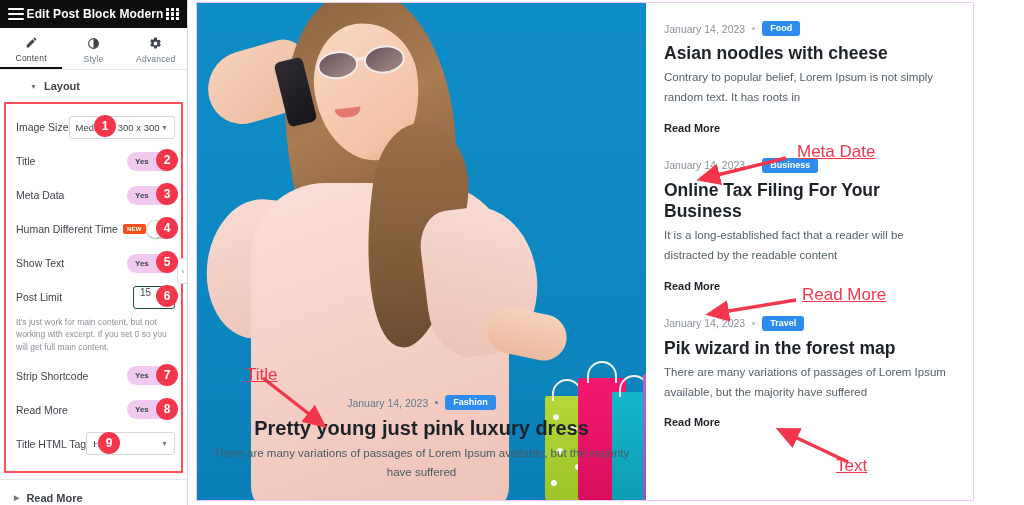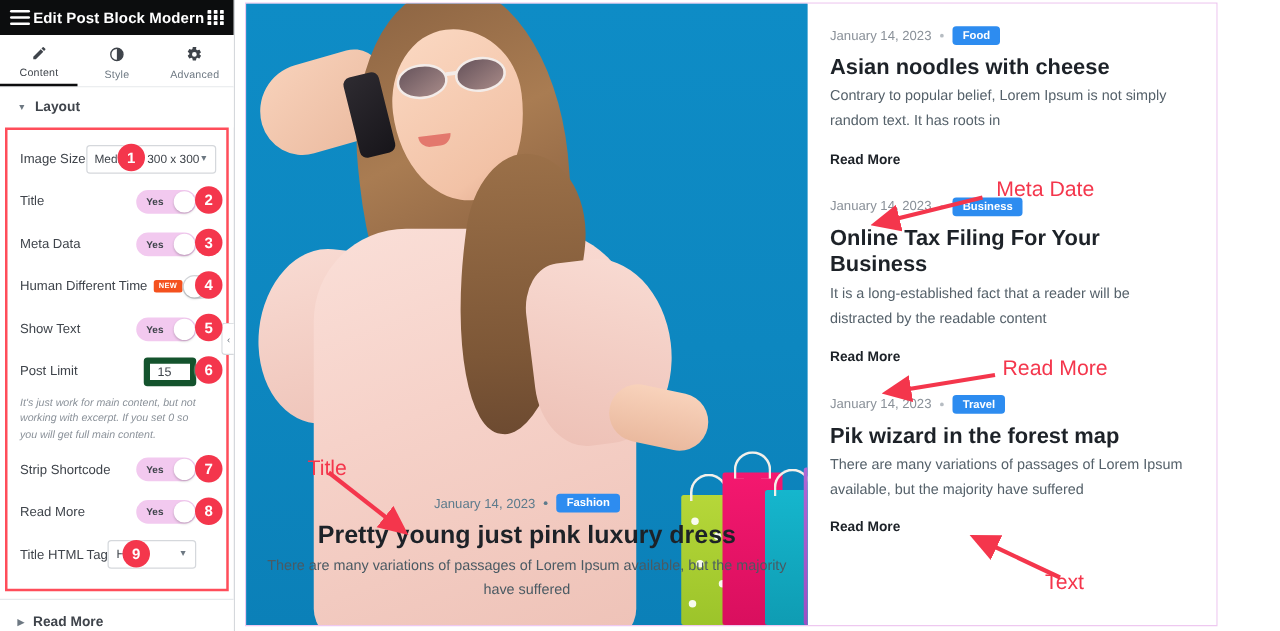--- a/index.html
+++ b/index.html
@@ -39,29 +39,29 @@
     flex: 1; display: flex; flex-direction: column; align-items: center; justify-content: center;
     gap: 4px; cursor: pointer; position: relative; padding-top: 4px;
   }
   .tab .tab-label { font-size: 8.5px; color: #6d7882; letter-spacing: .2px; }
   .tab.active { border-bottom: 2px solid #0c0d0e; }
   .tab.active .tab-label { color: #3f444b; }
   .tab-icon { color: #3f444b; display: flex; align-items: center; justify-content: center; height: 13px; }
 
   .section-head {
     display: flex; align-items: center; gap: 7px;
-    padding: 10px 14px; font-size: 11px; color: #3f444b; font-weight: bold;
+    padding: 10px 30px; font-size: 11px; color: #3f444b; font-weight: bold;
     cursor: pointer; background: #fff;
   }
   .caret { font-size: 7px; color: #6d7882; line-height: 1; }
 
   .layout-box {
     border: 2px solid #ff4d5a;
     margin: 0 4px 0 4px;
-    padding: 10px 24px 14px 10px;
+    padding: 10px 6px 14px 10px;
     background: #fff;
     position: relative;
   }
   .row {
     display: flex; align-items: center; justify-content: space-between;
     min-height: 26px; margin-bottom: 8px; position: relative;
   }
   .row-label {
     font-size: 10.5px; color: #3f444b; display: flex; align-items: center; gap: 5px;
     white-space: nowrap;
@@ -82,43 +82,43 @@
 
   .select {
     width: 108px; height: 23px; border: 1px solid #d5d8dc; border-radius: 3px;
     background: #fff; font-size: 9.5px; color: #3f444b;
     display: flex; align-items: center; padding: 0 6px; cursor: pointer;
   }
   .select .sel-val { flex: 1; white-space: nowrap; overflow: hidden; }
   .select .sel-caret { font-size: 7px; color: #6d7882; }
 
   .num-input {
-    width: 42px; height: 23px; border: 5px solid #14532d; border-radius: 3px;
+    width: 42px; height: 23px; border: 1px solid #14532d; border-radius: 3px;
     background: #fff; font-size: 10px; color: #3f444b;
-    display: flex; align-items: flex-end; padding: 0 6px;
+    display: flex; align-items: flex-start; padding: 0 6px;
   }
 
   .switch {
     width: 48px; height: 19px; border-radius: 10px; position: relative;
     display: flex; align-items: center; cursor: pointer;
   }
   .switch.on  { background: #f2c9ef; justify-content: flex-start; }
   .switch.off { background: #d5d8dc; justify-content: flex-end; }
   .switch .sw-text { font-size: 8px; font-weight: bold; padding: 0 8px; }
   .switch.on .sw-text { color: #3f444b; }
   .switch.off .sw-text { color: #8a9199; }
   .switch .knob {
     width: 17px; height: 17px; border-radius: 50%; background: #fff;
     position: absolute; top: 1px; box-shadow: 0 1px 2px rgba(0,0,0,.22);
   }
   .switch.on .knob  { right: 1px; }
   .switch.off .knob { left: 1px; }
 
   .help-text {
-    font-size: 8.5px; color: #8a9199; font-style: italic;
+    font-size: 8.5px; color: #8a9199; 
     line-height: 1.45; margin: -2px 0 10px 0; max-width: 196px;
   }
 
   .accordion-item {
     display: flex; align-items: center; gap: 7px;
     padding: 12px 14px; font-size: 11px; color: #3f444b; font-weight: bold;
     border-bottom: 1px solid #e6e9ec; cursor: pointer; background: #fff;
   }
   .accordion-item .caret-right { font-size: 7px; color: #6d7882; }
   .accordion-list { margin-top: 6px; border-top: 1px solid #e6e9ec; }
@@ -240,21 +240,21 @@
   .post .meta-dot { background: #b6bcc2; }
   .post-title {
     font-size: 17.5px; font-weight: bold; color: #1d2228; line-height: 1.22; margin-bottom: 3px;
   }
   .post-text { font-size: 11.5px; color: #55616a; line-height: 1.75; }
   .read-more {
     font-size: 11px; font-weight: bold; color: #1d2228; margin-top: 14px; cursor: pointer;
   }
 
   
-  .anno { position: absolute; color: #f4364c; font-size: 17px; pointer-events: none; white-space: nowrap; }
+  .anno { position: absolute; color: #f4364c; font-size: 17px; pointer-events: none; white-space: nowrap; text-decoration: underline; }
   .arrow-svg { position: absolute; pointer-events: none; }
 </style>
 </head>
 <body>
 
 <div class="screen">
 
   <div class="panel">
 
     <div class="panel-header">

